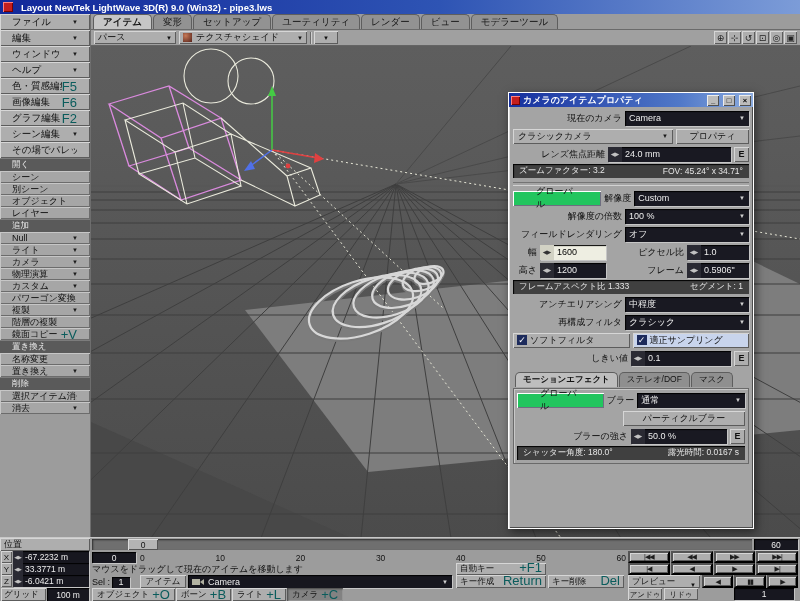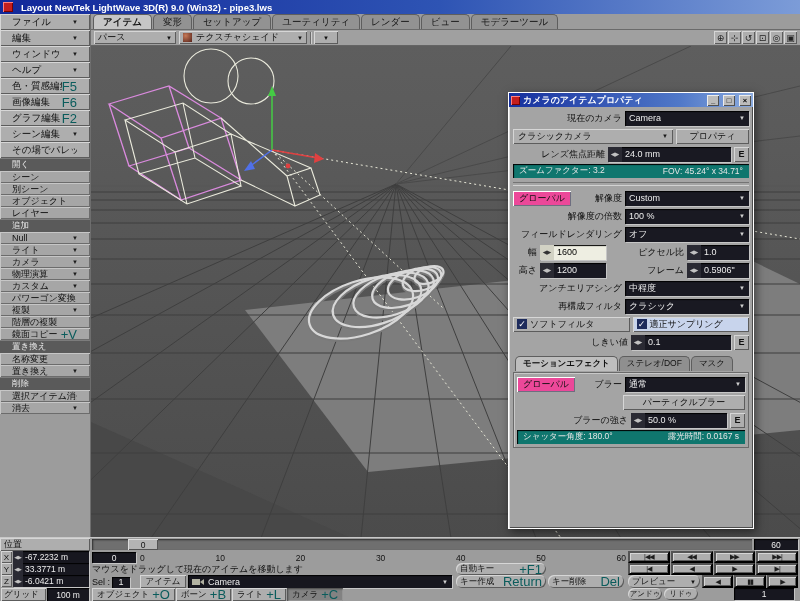--- a/index.html
+++ b/index.html
@@ -57,22 +57,22 @@
   .dd{height:15px;background:#191922;color:#ededed;display:flex;align-items:center;padding:0 4px;box-shadow:inset 1px 1px 1px #000, 1px 1px 0 #c6c6c6;font-size:9px;}
   .dd .arr{margin-left:auto;color:#cfcfcf;}
   .ddg{height:15px;background:#aeaeae;box-shadow:inset 1px 1px 0 #d6d6d6, inset -1px -1px 0 #5c5c5c;display:flex;align-items:center;padding:0 5px;font-size:9px;}
   .ddg .arr{margin-left:auto;color:#1a1a1a;}
   .fld{height:15px;background:#191922;color:#ededed;display:flex;align-items:stretch;font-size:9px;box-shadow:inset 1px 1px 1px #000, 1px 1px 0 #c6c6c6;}
   .fld .spin{width:14px;display:flex;align-items:center;justify-content:center;font-size:5.5px;color:#c2c2c2;background:#2a2a33;letter-spacing:0;}
   .fld .val{flex:1;display:flex;align-items:center;padding:0 3px;}
   .fld.light{background:#eeeee2;color:#000;}
   .fld.light .spin{background:#d2d2c4;color:#333;}
   .ebtn{width:15px;height:15px;display:flex;align-items:center;justify-content:center;font-size:9px;font-weight:bold;}
-  .istrip{height:14px;background:#0f766e;color:#e6e6e6;display:flex;align-items:center;justify-content:space-between;padding:0 6px;font-size:8.5px;box-shadow:inset 1px 1px 1px #000;}
-  .gbtn{height:15px;padding:0 6px;background:#ec4899;box-shadow:inset 1px 1px 0 #fff, inset -1px -1px 0 #6e6e80;font-size:9px;display:flex;align-items:center;}
+  .istrip{height:14px;background:#404040;color:#e6e6e6;display:flex;align-items:center;justify-content:space-between;padding:0 6px;font-size:8.5px;box-shadow:inset 1px 1px 1px #000;}
+  .gbtn{height:15px;padding:0 23px;background:#22c55e;box-shadow:inset 1px 1px 0 #fff, inset -1px -1px 0 #6e6e80;font-size:9px;display:flex;align-items:center;}
   .chk{height:15px;display:flex;align-items:center;gap:3px;padding:0 4px;background:#aeaeae;box-shadow:inset 1px 1px 0 #d6d6d6, inset -1px -1px 0 #5c5c5c;font-size:9px;flex:1;}
   .chk .box{width:10px;height:10px;background:#1d2b5c;color:#fff;font-size:9px;display:flex;align-items:center;justify-content:center;line-height:1;flex:0 0 auto;}
   .chk.lit{background:#c8d4ec;}
   .dtabs{display:flex;align-items:flex-end;height:16px;margin-top:3px;padding-left:2px;}
   .dtab{height:14px;padding:0 7px;display:flex;align-items:center;background:#8f8f8f;border:1px solid #5e5e5e;border-bottom:none;border-radius:5px 5px 0 0;margin-right:1px;font-size:8.5px;}
   .dtab.active{background:#bebebe;font-weight:bold;}
   .tabpanel{border:1px solid #6a6a6a;box-shadow:inset 1px 1px 0 #c8c8c8;padding:3px;display:flex;flex-direction:column;gap:2px;background:#a4a4a4;margin-top:-1px;}
   .sep{height:2px;border-top:1px solid #747474;border-bottom:1px solid #d2d2d2;margin:2px 0;}
 
   
@@ -84,21 +84,21 @@
   .endfld{left:754px;top:1px;width:44px;height:11px;display:flex;align-items:center;justify-content:center;font-size:8.5px;}
   .startfld{left:92px;top:14px;width:44px;height:11px;display:flex;align-items:center;justify-content:center;font-size:8.5px;}
   .ruler{left:140px;top:14px;width:486px;height:11px;display:flex;justify-content:space-between;align-items:center;color:#141414;font-size:8.5px;}
   .coords{left:0;top:13px;width:90px;height:37px;display:flex;flex-direction:column;}
   .coordrow{height:12px;display:flex;align-items:stretch;gap:1px;padding:0 1px;box-sizing:border-box;}
   .axisbtn{width:11px;display:flex;align-items:center;justify-content:center;font-size:8px;}
   .cfld{flex:1;display:flex;align-items:stretch;font-size:8.5px;}
   .cfld .spin{width:10px;display:flex;align-items:center;justify-content:center;font-size:5px;color:#c2c2c2;background:#2a2a33;}
   .cfld .val{flex:1;display:flex;align-items:center;padding:0 2px;}
   .statusrow{left:92px;top:26px;width:360px;height:11px;display:flex;align-items:center;color:#121212;}
-  .keybtn{width:90px;height:12px;display:flex;align-items:center;justify-content:space-between;padding:0 4px;font-size:8.5px;border-radius:6px;}
+  .keybtn{width:90px;height:12px;display:flex;align-items:flex-end;justify-content:space-between;padding:0 4px;font-size:8.5px;}
   .transport{display:flex;gap:1px;left:628px;right:2px;height:12px;}
   .tbtn{flex:1;display:flex;align-items:center;justify-content:center;font-size:7px;letter-spacing:-1px;color:#1e1e1e;}
   .selblk{left:92px;top:38px;height:12px;display:flex;align-items:center;gap:2px;}
   .itembtn{left:140px;top:37px;width:46px;height:13px;display:flex;align-items:center;justify-content:center;font-size:8.5px;}
   .itemdd{left:188px;top:37px;width:264px;height:13px;display:flex;align-items:center;gap:4px;padding:0 4px;font-size:9px;}
   .gridblk{left:0;top:50px;height:13px;display:flex;gap:1px;padding:0 1px;width:90px;}
   .modebar{left:92px;top:50px;height:13px;display:flex;gap:1px;}
   .modebtn{display:flex;align-items:center;gap:3px;padding:0 5px;font-size:8.5px;white-space:nowrap;}
   .stepfld{left:734px;top:50px;width:60px;height:12px;display:flex;align-items:center;justify-content:center;font-size:8.5px;}
 </style>
@@ -537,20 +537,24 @@
         <div class="fld" style="width:66px;">
           <span class="spin">◀▶</span>
           <span class="val">1200</span>
         </div>
         <span class="dlbl" style="flex:1;">フレーム</span>
         <div class="fld" style="width:62px;">
           <span class="spin">◀▶</span>
           <span class="val">0.5906"</span>
         </div>
       </div>
+      <div class="istrip">
+        <span>フレームアスペクト比 1.333</span>
+        <span>セグメント: 1</span>
+      </div>
       <div class="drow">
         <span class="dlbl" style="flex:1;">アンチエリアシング</span>
         <div class="dd" style="width:116px;">
           <span>中程度</span>
           <span class="arr">▼</span>
         </div>
       </div>
       <div class="drow">
         <span class="dlbl" style="flex:1;">再構成フィルタ</span>
         <div class="dd" style="width:116px;">

